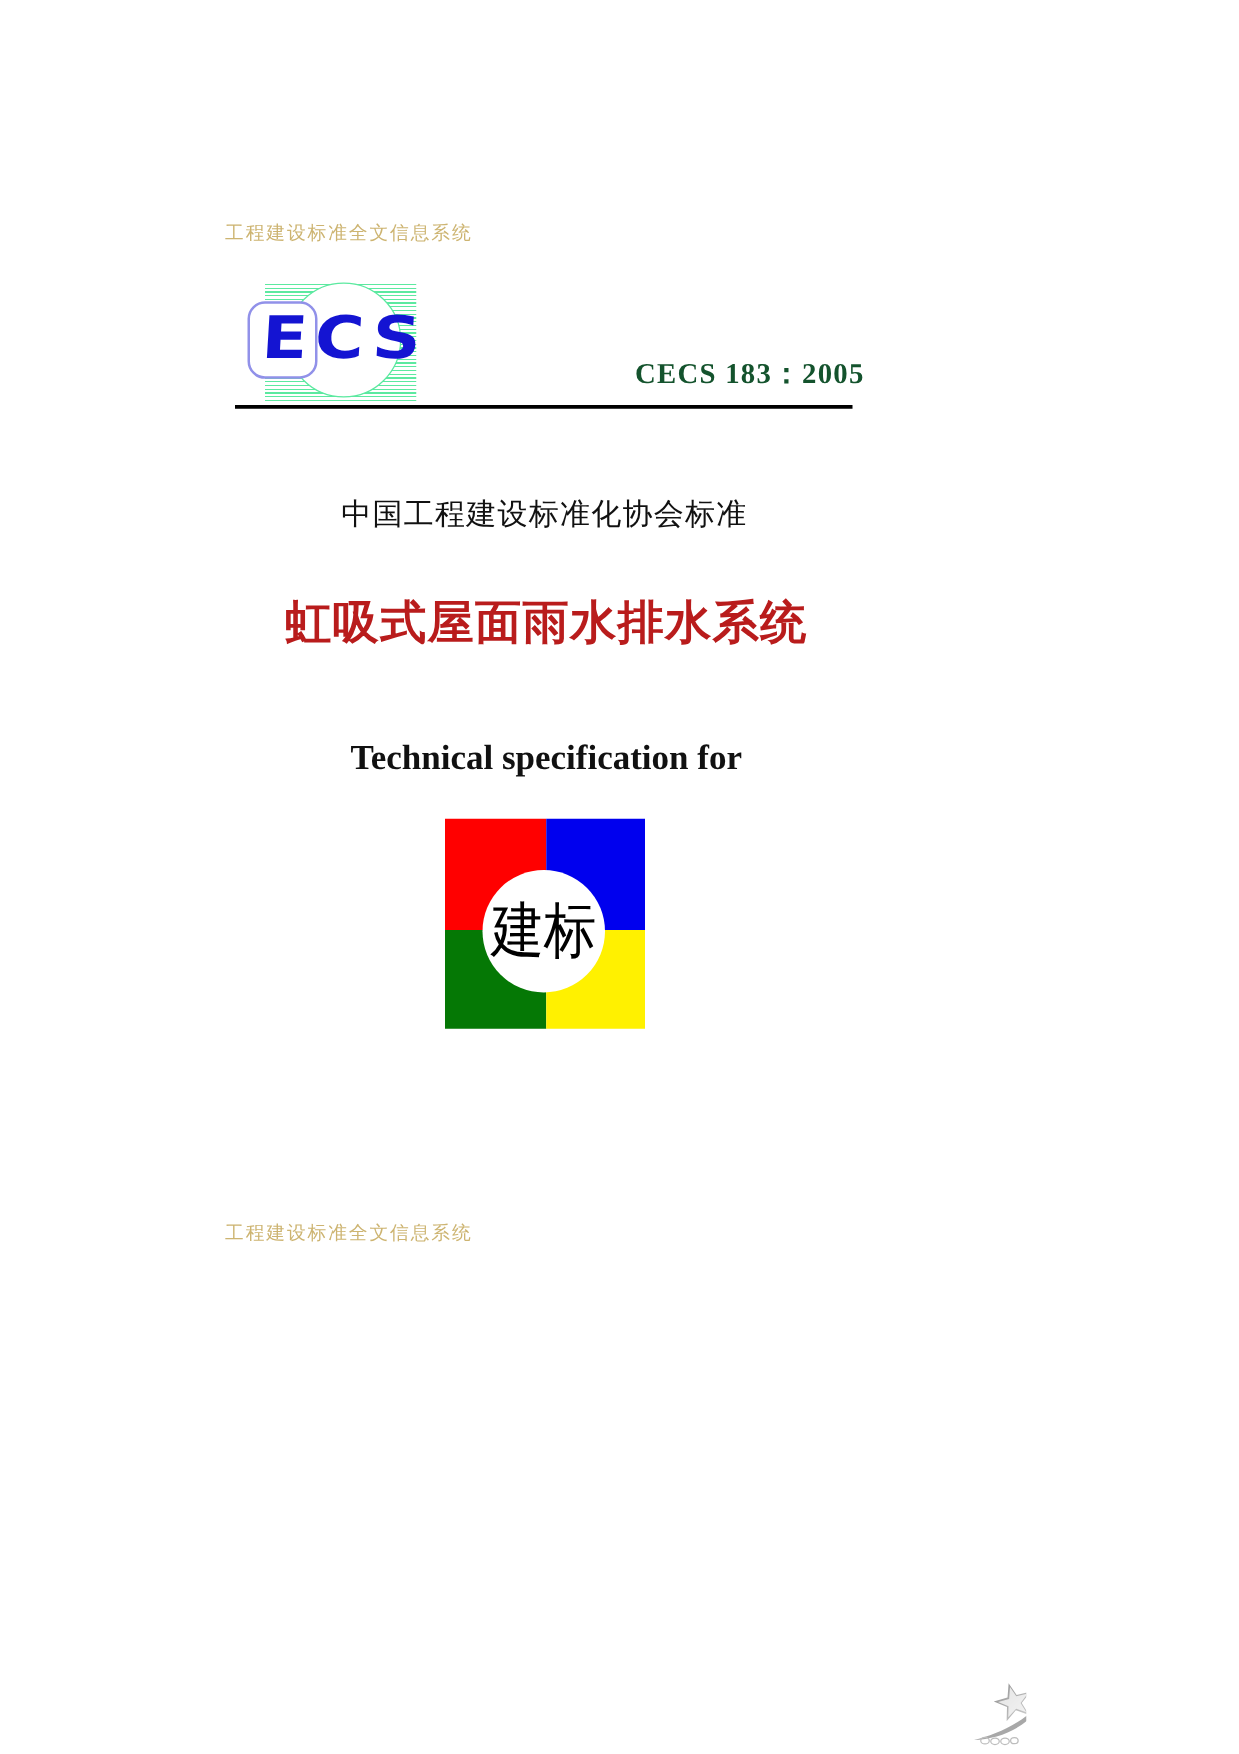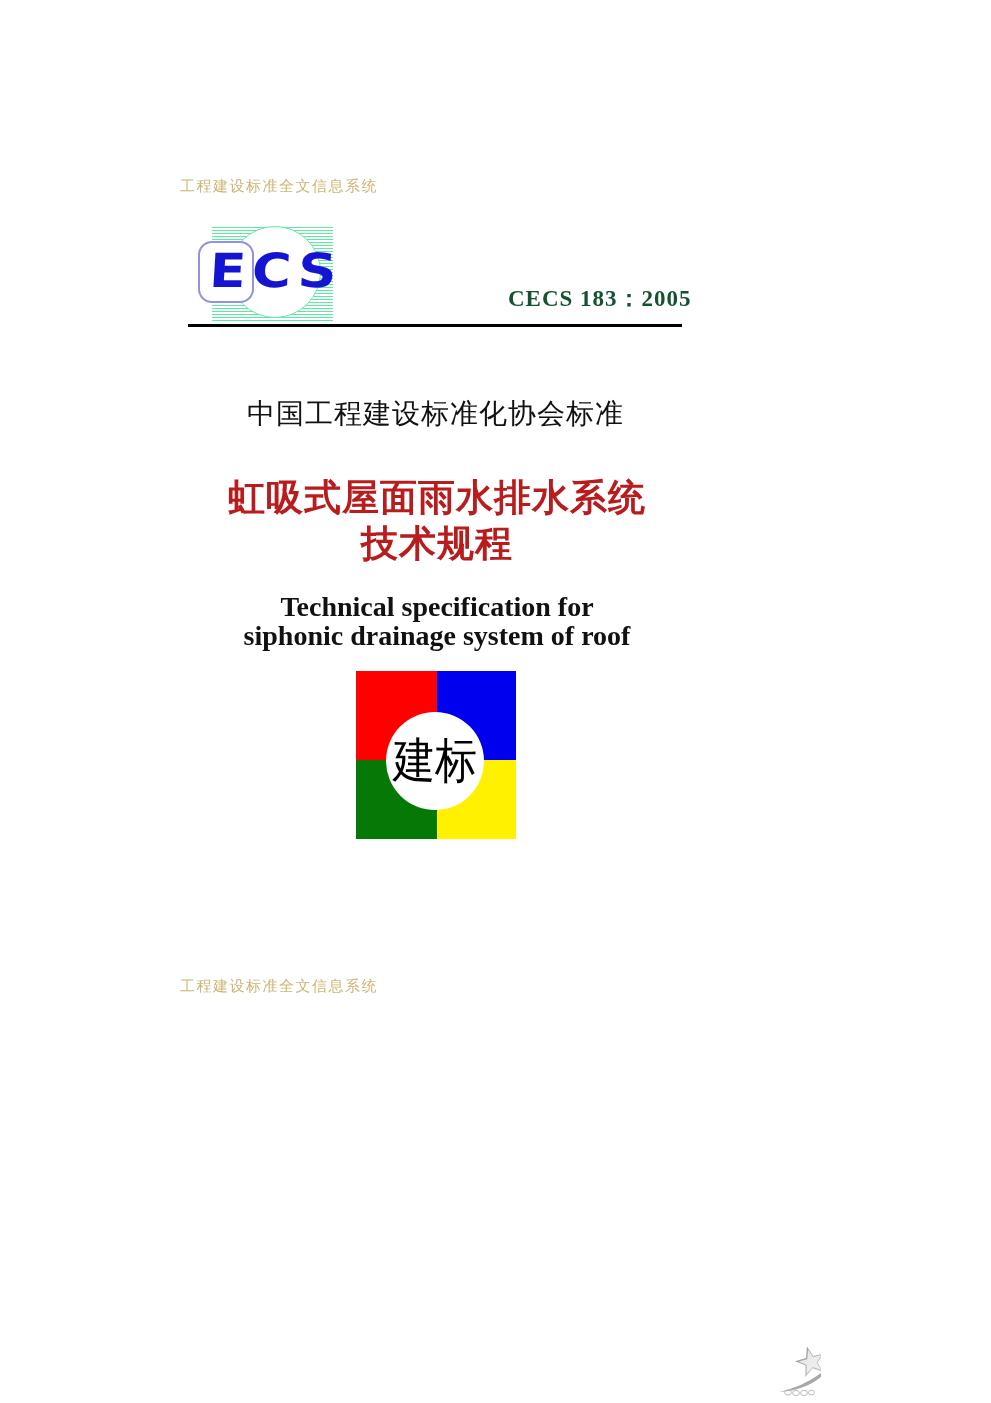--- a/index.html
+++ b/index.html
@@ -24,30 +24,30 @@
         font-weight:900;font-size:47px;line-height:47px;color:#1414d2;letter-spacing:5px;
         transform:scaleX(1.14) skewX(-3deg);transform-origin:left top;}
 
   
   .std-code{position:absolute;left:508px;top:283px;font-size:23px;font-weight:bold;
         color:#14532d;letter-spacing:1px;font-family:"Liberation Serif", serif;}
   .head-rule{position:absolute;left:188px;top:324px;width:494px;height:3px;background:#000;}
 
   
   .assoc-line{position:absolute;left:187px;top:395px;width:497px;text-align:center;
-        font-size:28px;letter-spacing:1px;color:#111;font-family:"Liberation Serif", serif;}
+        font-size:24px;letter-spacing:1px;color:#111;font-family:"Liberation Serif", serif;}
   .main-title{position:absolute;left:137px;top:475px;width:600px;text-align:center;
         font-size:37px;line-height:46px;font-weight:bold;color:#b91c1c;letter-spacing:1px;
         font-family:"DejaVu Sans", sans-serif;}
   .en-title{position:absolute;left:187px;top:592px;width:500px;text-align:center;
         font-size:28px;line-height:29px;font-weight:bold;color:#111;
         font-family:"Liberation Serif", serif;}
 
   
-  .jb-logo{position:absolute;left:356px;top:671px;width:160px;height:168px;}
+  .jb-logo{position:absolute;left:356px;top:655px;width:160px;height:168px;}
   .jb-q{position:absolute;}
   .jb-tl{left:0;top:0;width:81px;height:89px;background:#ff0000;}
   .jb-tr{left:81px;top:0;width:79px;height:89px;background:#0000ee;}
   .jb-bl{left:0;top:89px;width:81px;height:79px;background:#057805;}
   .jb-br{left:81px;top:89px;width:79px;height:79px;background:#fff100;}
   .jb-circle{position:absolute;left:30px;top:41px;width:98px;height:98px;border-radius:50%;
         background:#ffffff;display:flex;align-items:center;justify-content:center;}
   .jb-label{font-family:"DejaVu Sans", sans-serif;font-size:42px;font-weight:400;
         color:#000;letter-spacing:0px;transform:scaleY(1.15);}
 
@@ -74,26 +74,24 @@
   </div>
 
   <div class="std-code">CECS 183：2005</div>
 
   <div class="head-rule"></div>
 
   <div class="assoc-line">中国工程建设标准化协会标准</div>
 
   <div class="main-title">
     <div>虹吸式屋面雨水排水系统</div>
-    <div>技术规程</div>
   </div>
 
   <div class="en-title">
     <div>Technical specification for</div>
-    <div>siphonic drainage system of roof</div>
   </div>
 
   <div class="jb-logo">
     <div class="jb-q jb-tl"></div>
     <div class="jb-q jb-tr"></div>
     <div class="jb-q jb-bl"></div>
     <div class="jb-q jb-br"></div>
     <div class="jb-circle">
       <span class="jb-label">建标</span>
     </div>

